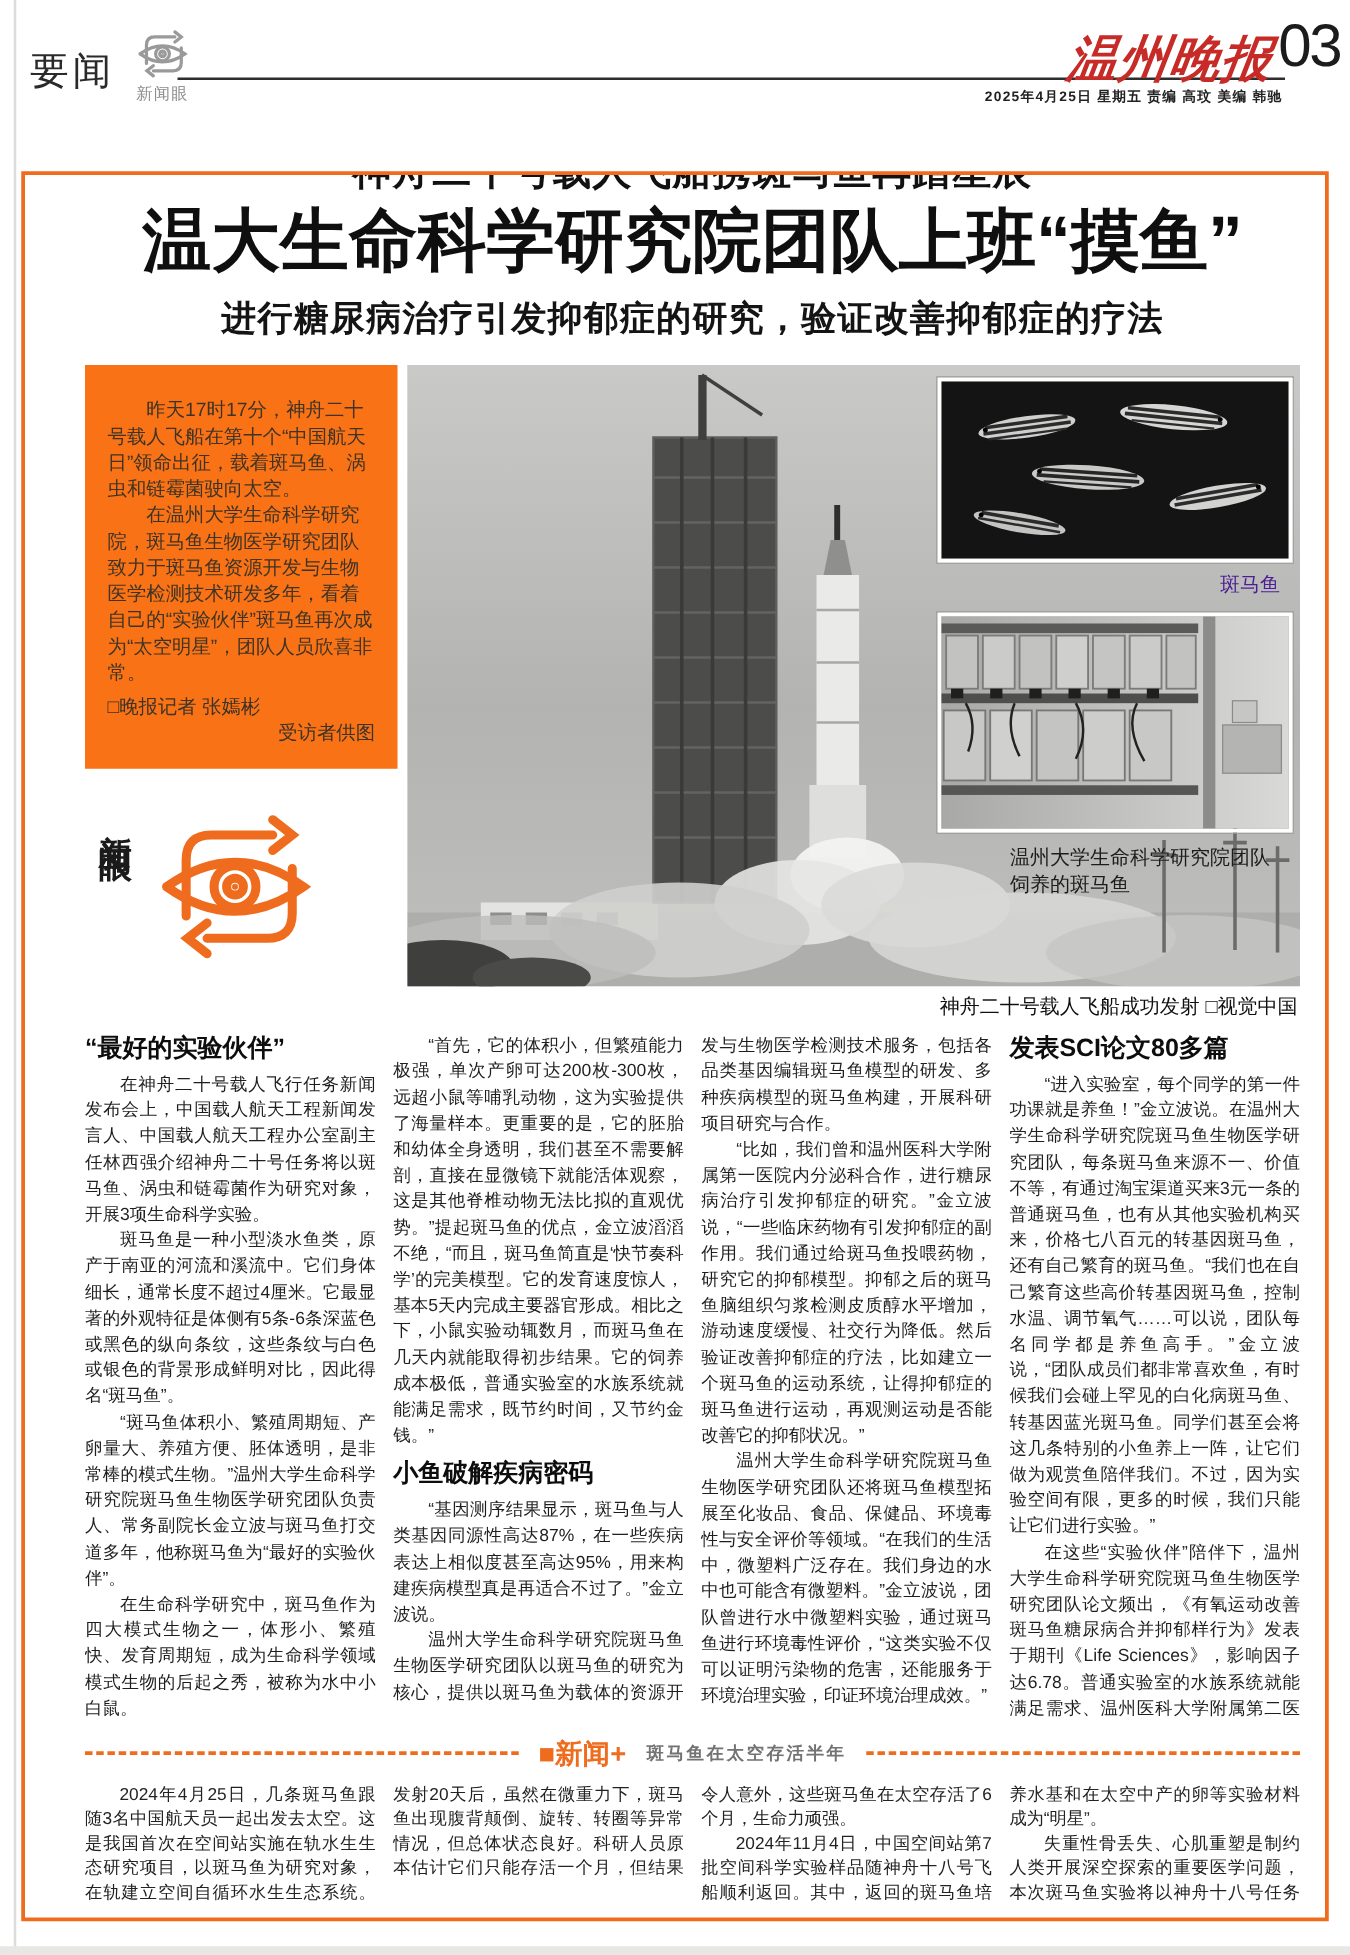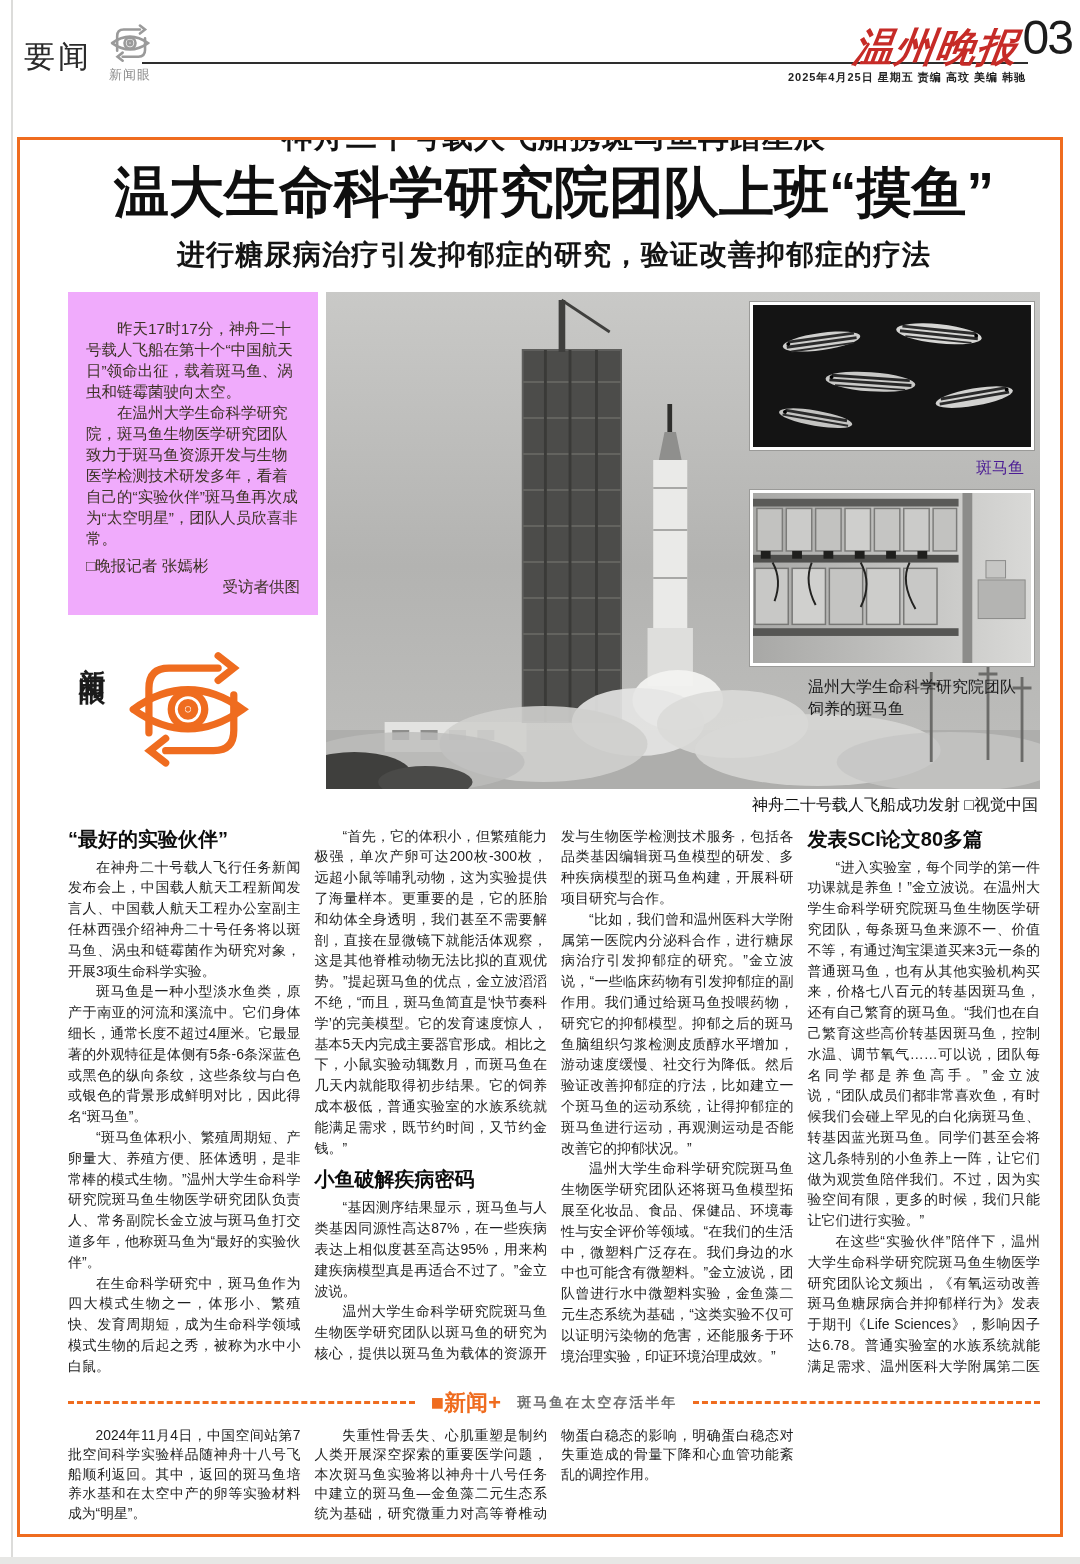--- a/index.html
+++ b/index.html
@@ -24,21 +24,21 @@
   .frame { position:absolute; left:17px; top:137px; width:1046px; height:1400px; border:3px solid #ef6c1f;padding-left:28px; }
   .frame-inner { position:relative; height:100%; padding:0 20px; overflow:hidden; }
   .kicker { position:absolute; top:-24px; left:50%; transform:translateX(-50%); background:#fff; padding:0 20px; font-size:31px; font-weight:bold; color:#111; white-space:nowrap; letter-spacing:1px; }
 
   .main-title { margin-top:22px; text-align:center; font-size:55px; line-height:1.12; font-weight:900; color:#0f0f0f; letter-spacing:0px; white-space:nowrap; }
   .sub-title { margin-top:12px; text-align:center; font-size:28px; font-weight:bold; color:#141414; letter-spacing:1px; }
 
   
   .mid-row { display:flex; margin-top:18px; gap:8px; }
   .sidebar { width:250px; flex:none; }
-  .intro-box { background:#f0abfc; padding:26px 18px 18px 18px; font-size:15.5px; line-height:21px; color:#3d3326; }
+  .intro-box { background:#f97316; padding:26px 18px 18px 18px; font-size:15.5px; line-height:21px; color:#3d3326; }
   .intro-box p { text-indent:2em; }
   .intro-byline { text-align:left; margin-top:6px; text-indent:0 !important; }
   .intro-credit { text-align:right; text-indent:0 !important; }
   .eye-row { margin-top:24px; display:flex; align-items:center; gap:2px; padding-left:6px; }
   .eye-vertical-label { writing-mode:vertical-rl; font-size:27px; font-weight:bold; color:#1b1b1b; letter-spacing:6px; height:120px; }
   .eye-big svg { width:152px; height:134px; display:block; }
   .eye-orange path, .eye-orange circle, .eye-orange polyline { stroke:#ef6c1f; }
   .eye-gray path, .eye-gray circle, .eye-gray polyline { stroke:#9a9a9a; }
 
   .photo-wrap { flex:1; position:relative; }
@@ -303,36 +303,37 @@
         <p>在神舟二十号载人飞行任务新闻发布会上，中国载人航天工程新闻发言人、中国载人航天工程办公室副主任林西强介绍神舟二十号任务将以斑马鱼、涡虫和链霉菌作为研究对象，开展3项生命科学实验。</p>
         <p>斑马鱼是一种小型淡水鱼类，原产于南亚的河流和溪流中。它们身体细长，通常长度不超过4厘米。它最显著的外观特征是体侧有5条-6条深蓝色或黑色的纵向条纹，这些条纹与白色或银色的背景形成鲜明对比，因此得名“斑马鱼”。</p>
         <p>“斑马鱼体积小、繁殖周期短、产卵量大、养殖方便、胚体透明，是非常棒的模式生物。”温州大学生命科学研究院斑马鱼生物医学研究团队负责人、常务副院长金立波与斑马鱼打交道多年，他称斑马鱼为“最好的实验伙伴”。</p>
         <p>在生命科学研究中，斑马鱼作为四大模式生物之一，体形小、繁殖快、发育周期短，成为生命科学领域模式生物的后起之秀，被称为水中小白鼠。</p>
         <p>“首先，它的体积小，但繁殖能力极强，单次产卵可达200枚-300枚，远超小鼠等哺乳动物，这为实验提供了海量样本。更重要的是，它的胚胎和幼体全身透明，我们甚至不需要解剖，直接在显微镜下就能活体观察，这是其他脊椎动物无法比拟的直观优势。”提起斑马鱼的优点，金立波滔滔不绝，“而且，斑马鱼简直是‘快节奏科学’的完美模型。它的发育速度惊人，基本5天内完成主要器官形成。相比之下，小鼠实验动辄数月，而斑马鱼在几天内就能取得初步结果。它的饲养成本极低，普通实验室的水族系统就能满足需求，既节约时间，又节约金钱。”</p>
 
         <h3>小鱼破解疾病密码</h3>
         <p>“基因测序结果显示，斑马鱼与人类基因同源性高达87%，在一些疾病表达上相似度甚至高达95%，用来构建疾病模型真是再适合不过了。”金立波说。</p>
         <p>温州大学生命科学研究院斑马鱼生物医学研究团队以斑马鱼的研究为核心，提供以斑马鱼为载体的资源开发与生物医学检测技术服务，包括各品类基因编辑斑马鱼模型的研发、多种疾病模型的斑马鱼构建，开展科研项目研究与合作。</p>
         <p>“比如，我们曾和温州医科大学附属第一医院内分泌科合作，进行糖尿病治疗引发抑郁症的研究。”金立波说，“一些临床药物有引发抑郁症的副作用。我们通过给斑马鱼投喂药物，研究它的抑郁模型。抑郁之后的斑马鱼脑组织匀浆检测皮质醇水平增加，游动速度缓慢、社交行为降低。然后验证改善抑郁症的疗法，比如建立一个斑马鱼的运动系统，让得抑郁症的斑马鱼进行运动，再观测运动是否能改善它的抑郁状况。”</p>
-        <p>温州大学生命科学研究院斑马鱼生物医学研究团队还将斑马鱼模型拓展至化妆品、食品、保健品、环境毒性与安全评价等领域。“在我们的生活中，微塑料广泛存在。我们身边的水中也可能含有微塑料。”金立波说，团队曾进行水中微塑料实验，金鱼藻二元生态系统为基础，“这类实验不仅可以证明污染物的危害，还能服务于环境治理实验，印证环境治理成效。”</p>
+        <p>温州大学生命科学研究院斑马鱼生物医学研究团队还将斑马鱼模型拓展至化妆品、食品、保健品、环境毒性与安全评价等领域。“在我们的生活中，微塑料广泛存在。我们身边的水中也可能含有微塑料。”金立波说，团队曾进行水中微塑料实验，通过斑马鱼进行环境毒性评价，“这类实验不仅可以证明污染物的危害，还能服务于环境治理实验，印证环境治理成效。”</p>
 
         <h3>发表SCI论文80多篇</h3>
         <p>“进入实验室，每个同学的第一件功课就是养鱼！”金立波说。在温州大学生命科学研究院斑马鱼生物医学研究团队，每条斑马鱼来源不一、价值不等，有通过淘宝渠道买来3元一条的普通斑马鱼，也有从其他实验机构买来，价格七八百元的转基因斑马鱼，还有自己繁育的斑马鱼。“我们也在自己繁育这些高价转基因斑马鱼，控制水温、调节氧气……可以说，团队每名同学都是养鱼高手。”金立波说，“团队成员们都非常喜欢鱼，有时候我们会碰上罕见的白化病斑马鱼、转基因蓝光斑马鱼。同学们甚至会将这几条特别的小鱼养上一阵，让它们做为观赏鱼陪伴我们。不过，因为实验空间有限，更多的时候，我们只能让它们进行实验。”</p>
         <p>在这些“实验伙伴”陪伴下，温州大学生命科学研究院斑马鱼生物医学研究团队论文频出，《有氧运动改善斑马鱼糖尿病合并抑郁样行为》发表于期刊《Life Sciences》，影响因子达6.78。普通实验室的水族系统就能满足需求、温州医科大学附属第二医院、重庆大学附属肿瘤医院、浙江大学医学院附属邵逸夫医院等13家医院展开合作。</p>
 
       </div>
 
       <div class="plus-header">
         <div class="dash-line"></div>
         <span class="plus-tag">■新闻+</span>
         <span class="plus-title">斑马鱼在太空存活半年</span>
         <div class="dash-line"></div>
       </div>
 
       <div class="plus-flow">
+        <p>2024年4月25日，几条斑马鱼跟随3名中国航天员一起出发去太空。这是我国首次在空间站实施在轨水生生态研究项目，以斑马鱼为研究对象，在轨建立空间自循环水生生态系统。发射20天后，虽然在微重力下，斑马鱼出现腹背颠倒、旋转、转圈等异常情况，但总体状态良好。科研人员原本估计它们只能存活一个月，但结果令人意外，这些斑马鱼在太空存活了6个月，生命力顽强。</p>
         <p>2024年11月4日，中国空间站第7批空间科学实验样品随神舟十八号飞船顺利返回。其中，返回的斑马鱼培养水基和在太空中产的卵等实验材料成为“明星”。</p>
         <p>失重性骨丢失、心肌重塑是制约人类开展深空探索的重要医学问题，本次斑马鱼实验将以神舟十八号任务中建立的斑马鱼—金鱼藻二元生态系统为基础，研究微重力对高等脊椎动物蛋白稳态的影响，明确蛋白稳态对失重造成的骨量下降和心血管功能紊乱的调控作用。</p>
       </div>
     </div>
   </div>
 
   <div class="scan-edge-bottom"></div>
 </div>
 
 </body></html>

